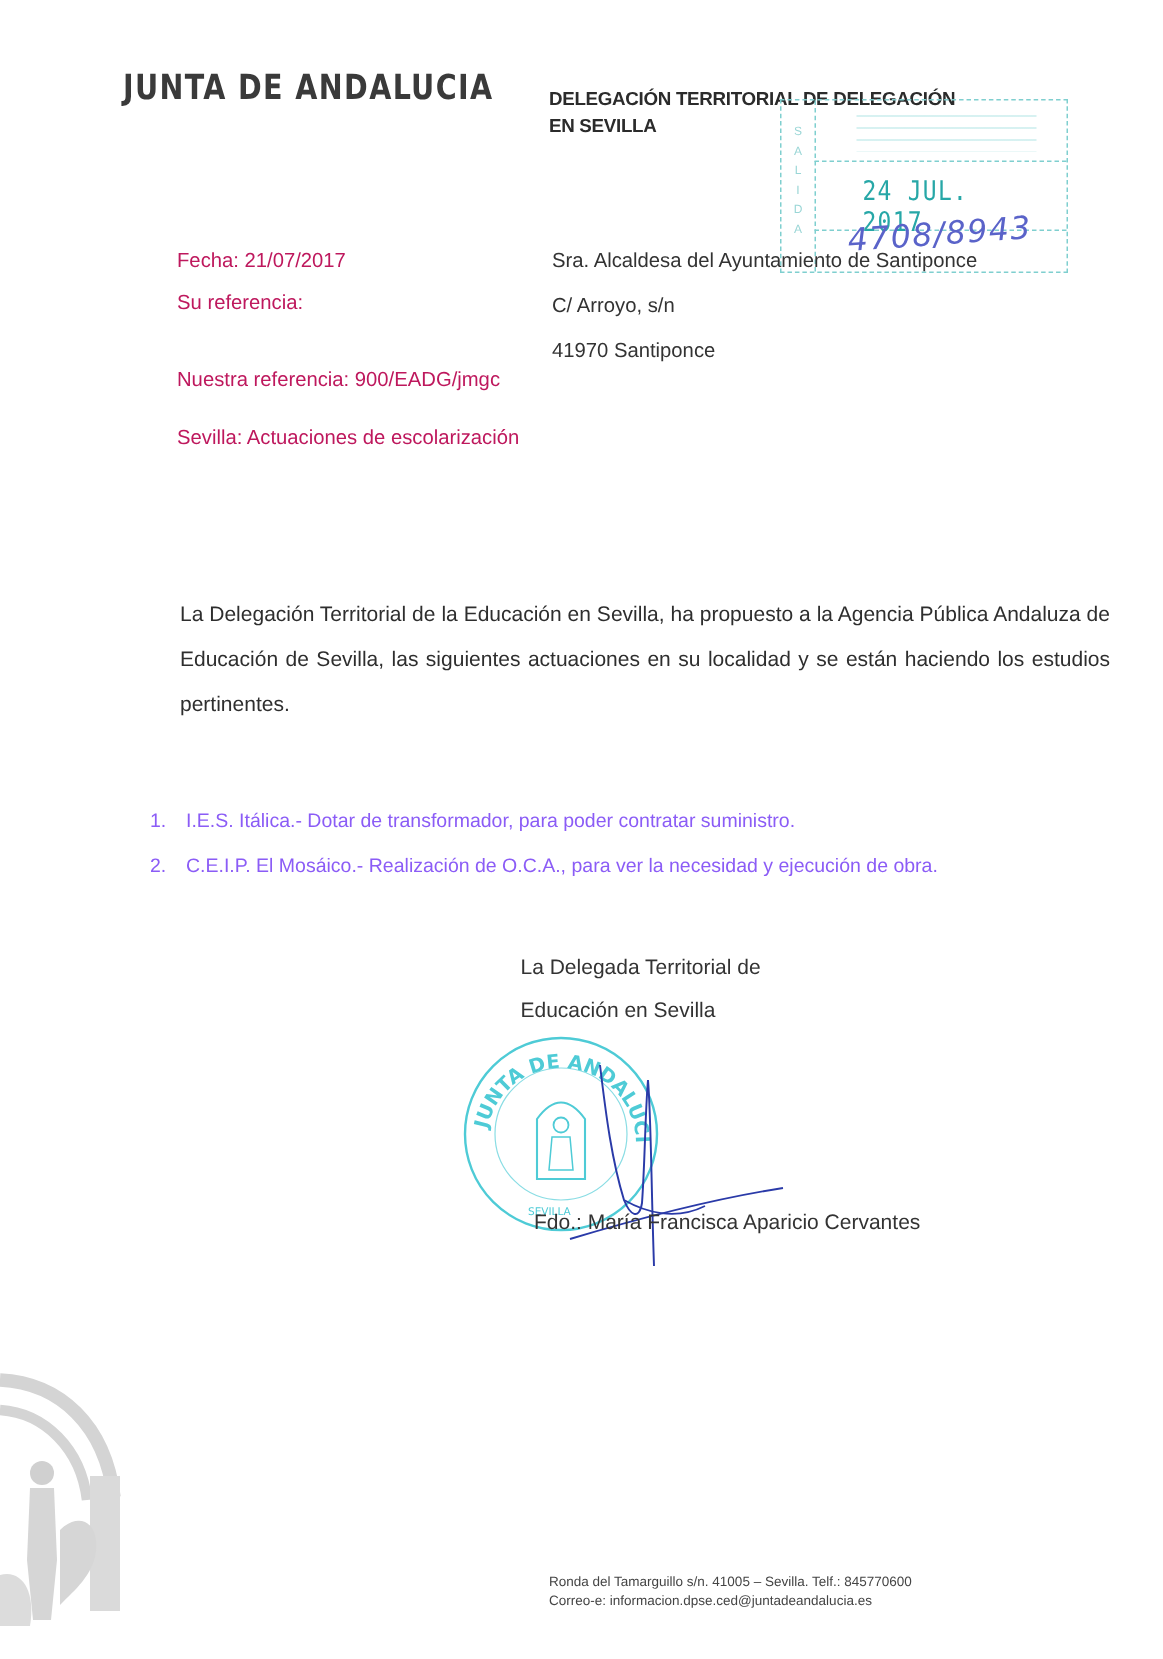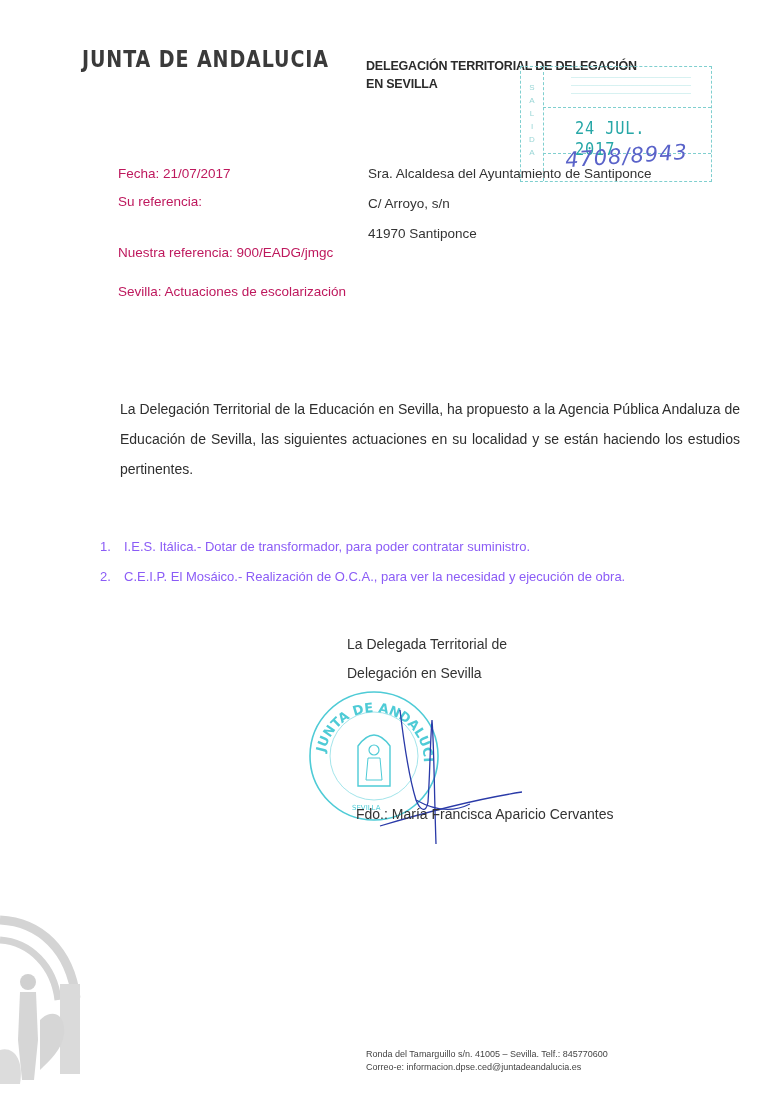--- a/index.html
+++ b/index.html
@@ -60,21 +60,21 @@
 <div class="abs addr" style="top:196px">C/ Arroyo, s/n</div>
 <div class="abs addr" style="top:226px">41970 Santiponce</div>
 
 <div class="abs body-text">La Delegación Territorial de la Educación en Sevilla, ha propuesto a la Agencia Pública Andaluza de Educación de Sevilla, las siguientes actuaciones en su localidad y se están haciendo los estudios pertinentes.</div>
 <div class="abs list">
   <div><span class="num">1.</span><span>I.E.S. Itálica.- Dotar de transformador, para poder contratar suministro.</span></div>
   <div><span class="num">2.</span><span>C.E.I.P. El Mosáico.- Realización de O.C.A., para ver la necesidad y ejecución de obra.</span></div>
 </div>
 
 <div class="abs sig" style="top:636px">La Delegada Territorial de</div>
-<div class="abs sig" style="top:665px">Delegación en Sevilla</div>
+<div class="abs sig" style="top:665px">Educación en Sevilla</div>
 
 <svg class="abs seal" viewBox="0 0 136 136">
   <circle cx="68" cy="68" r="64" fill="none" stroke="#4ecbd6" stroke-width="1.6"></circle>
   <circle cx="68" cy="68" r="44" fill="none" stroke="#8adde4" stroke-width="0.8"></circle>
   <path id="sealArc" d="M18,74 A50,50 0 0 1 118,74" fill="none"></path>
   <text font-size="13" fill="#4ecbd6" font-family="DejaVu Sans, sans-serif" font-weight="bold"><textPath href="#sealArc" startOffset="6%">JUNTA DE ANDALUCIA</textPath></text>
   <path d="M52,98 L52,58 Q68,36 84,58 L84,98 Z" fill="none" stroke="#4ecbd6" stroke-width="1.4"></path>
   <circle cx="68" cy="62" r="5" fill="none" stroke="#4ecbd6" stroke-width="1.2"></circle>
   <path d="M62,70 L74,70 L76,92 L60,92 Z" fill="none" stroke="#4ecbd6" stroke-width="1"></path>
   <text x="46" y="122" font-size="7" fill="#4ecbd6" font-family="DejaVu Sans, sans-serif">SEVILLA</text>

